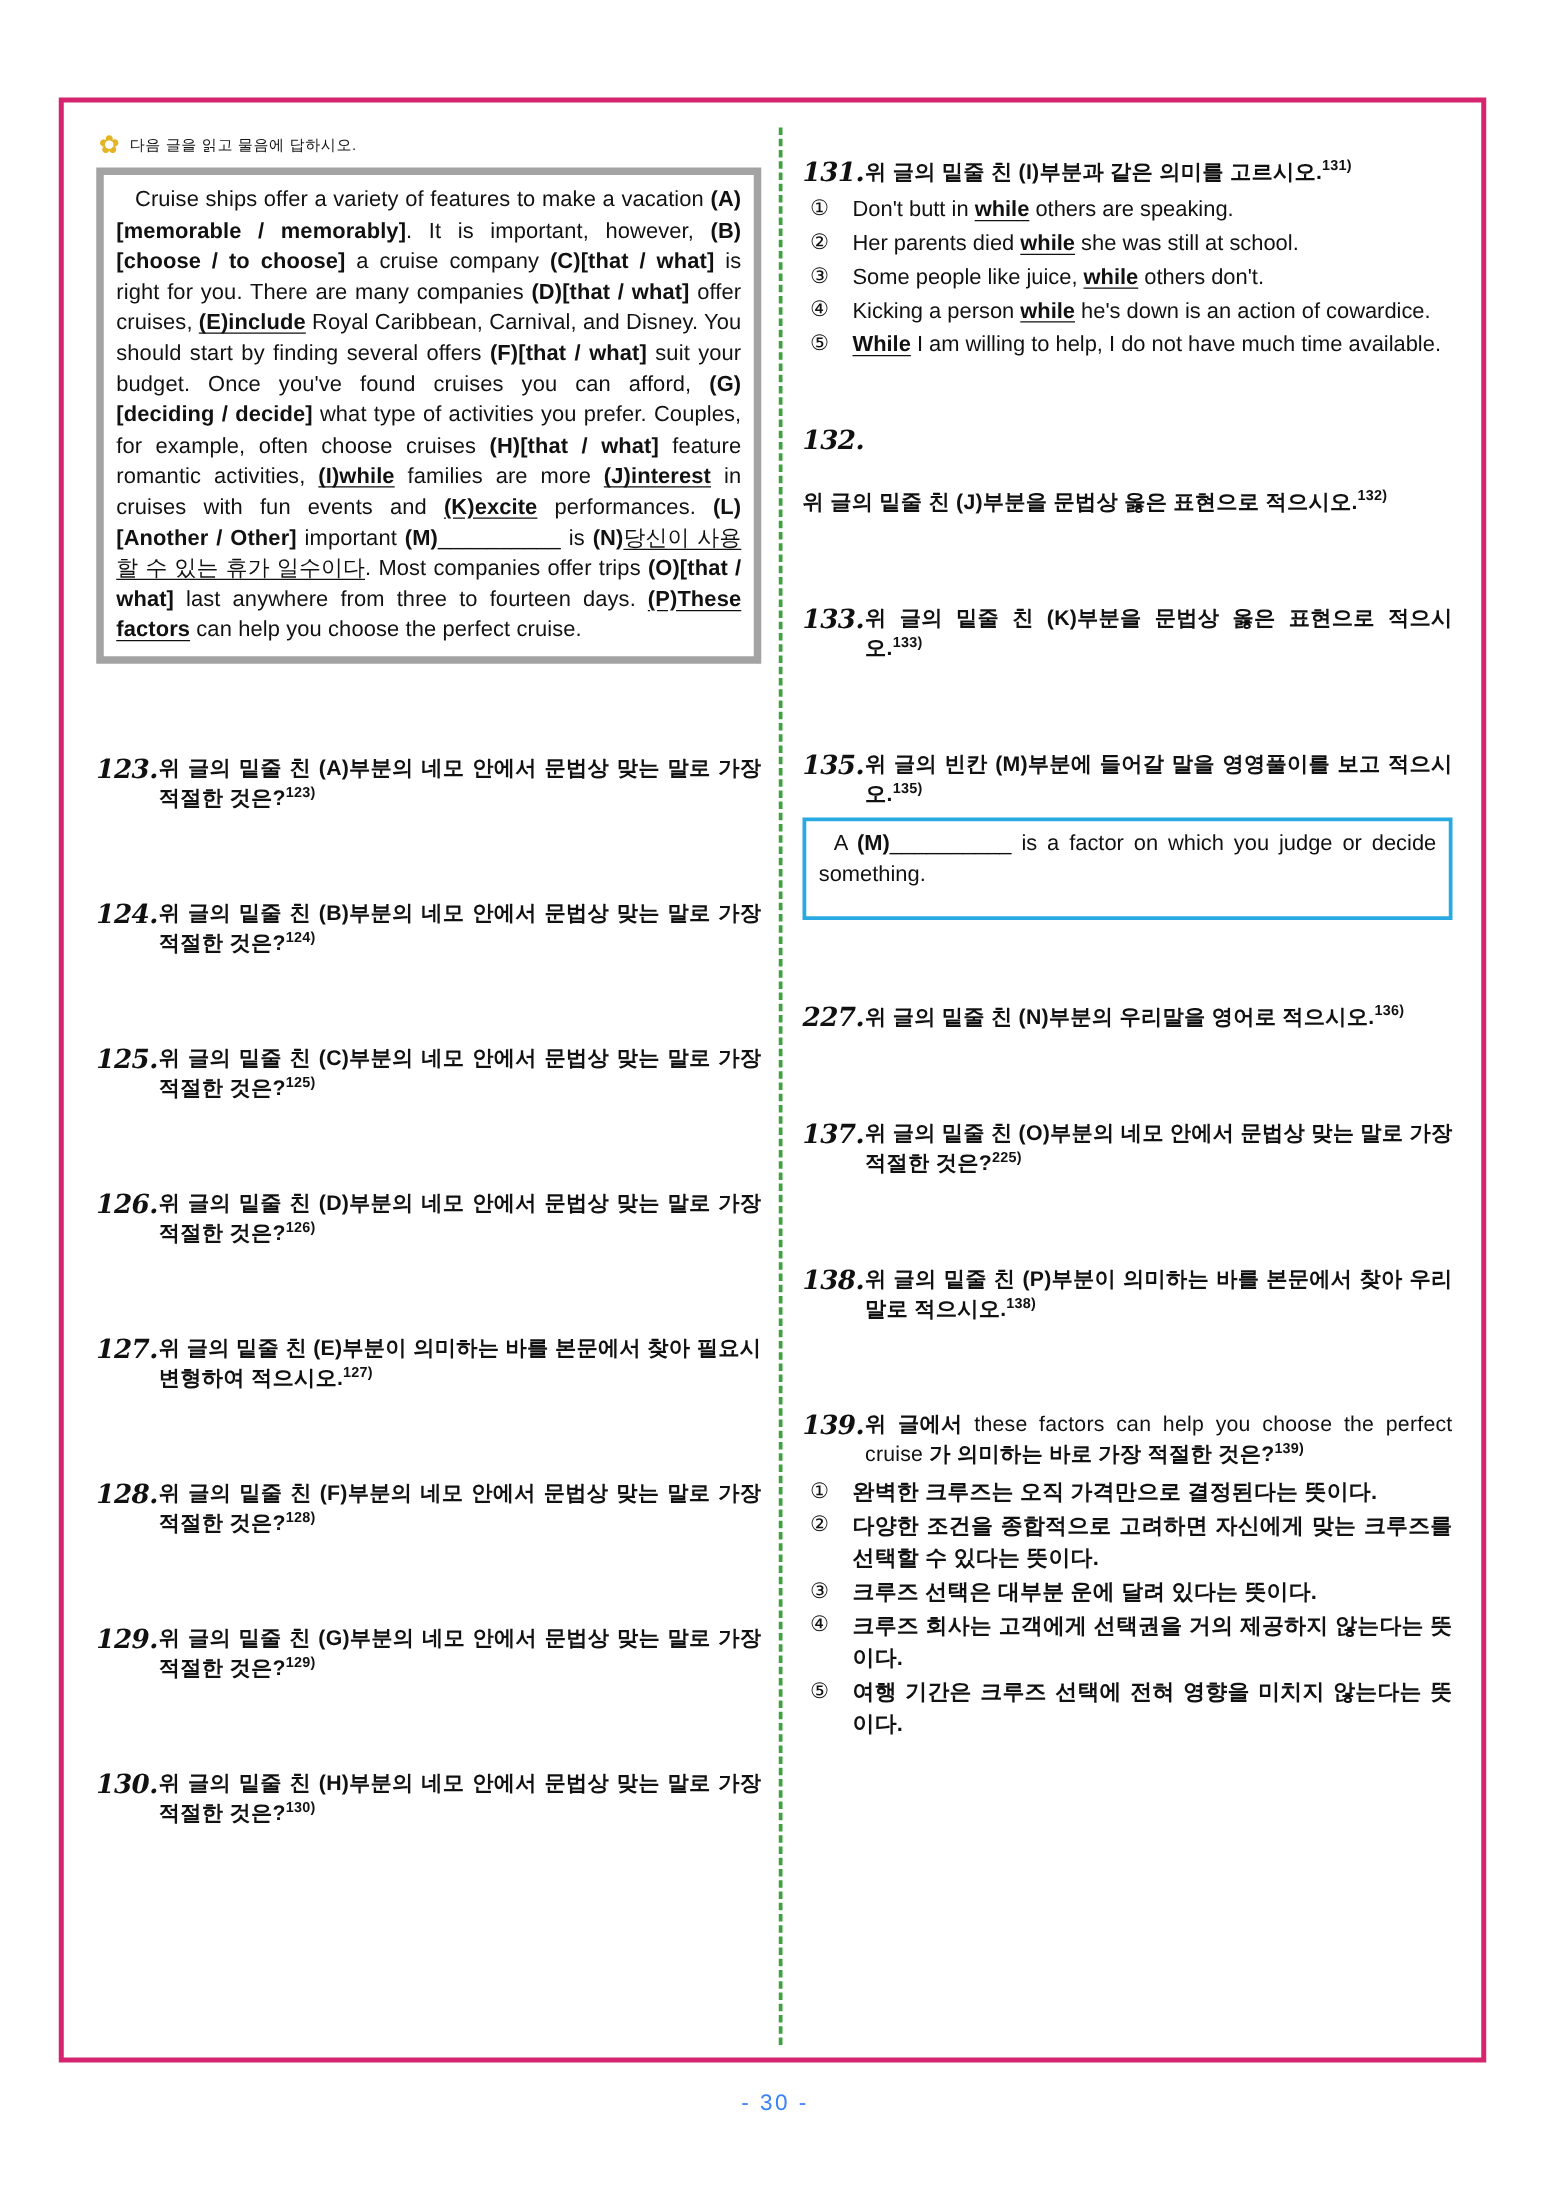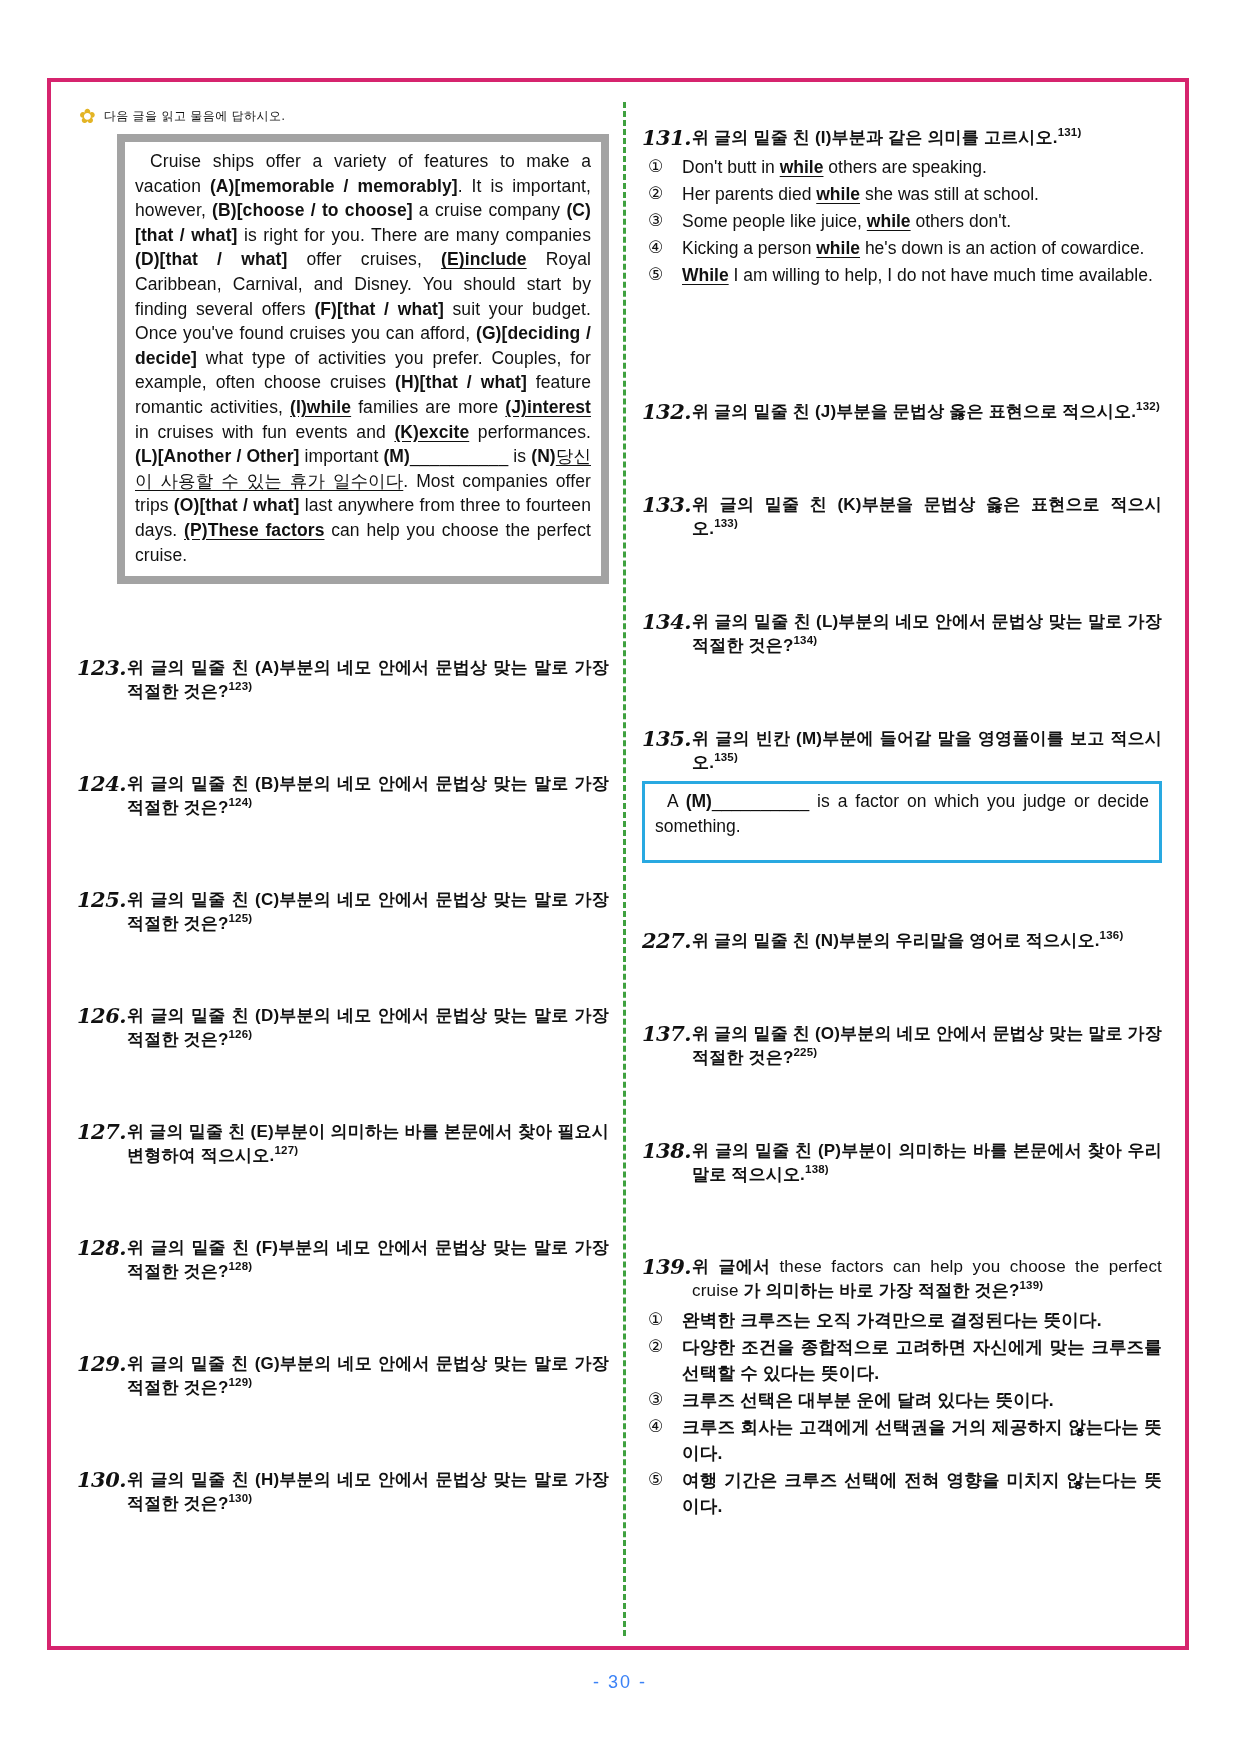--- a/index.html
+++ b/index.html
@@ -22,26 +22,25 @@
   }
   .col-right{padding-left:16px;}
 
   
   .instruction{display:flex;align-items:center;gap:8px;margin:4px 0 8px 2px;}
   .flower{font-size:20px;color:#e3b425;line-height:1;}
   .instruction-text{font-weight:normal;font-size:12px;letter-spacing:0.5px;}
 
   
   .passage-box{
-    border:8px solid #a3a3a3;
+    border:6px solid #a3a3a3;
     padding:7px 10px 9px 10px;
     font-size:17.5px;line-height:24.6px;
     text-align:justify;text-indent:15px;
     letter-spacing:0.1px;
-    margin-left:40px;
   }
 
   
   .b{font-weight:bold;}
   .u{text-decoration:underline;text-underline-offset:3px;}
 
   
   .q{display:flex;align-items:flex-start;}
   .qnum{
     flex:0 0 50px;
@@ -61,21 +60,21 @@
   .opt{display:flex;align-items:flex-start;margin:1px 0;}
   .opt-mark{flex:0 0 34px;font-size:17px;line-height:26px;text-align:left;padding-left:6px;font-weight:normal;}
   .opt-body{flex:1;font-size:17.5px;line-height:26px;text-align:justify;font-weight:normal;}
   .opt-body-ko{font-weight:bold;letter-spacing:0.2px;}
 
   
   .mt-passage{margin-top:0px;}
   .mt-q123{margin-top:72px;}
   .qgap-left{margin-top:68px;}
   .mt-q131{margin-top:24px;}
-  .mt-q132{margin-top:112px;}
+  .mt-q132{margin-top:52px;flex-direction:column;}
   .qgap-right{margin-top:69px;}
   .mt-q135box{margin-top:6px;}
   .mt-q136{margin-top:66px;}
   .mt-q139{margin-top:68px;}
 
   
   .def-box{
     border:3px solid #29a9e1;
     padding:5px 10px 22px 10px;
     font-size:17.5px;line-height:24.5px;
@@ -182,24 +181,20 @@
       <div class="q mt-q132">
         <span class="qnum">132.</span>
         <div class="qtext"><span>위 글의 밑줄 친 (J)부분을 문법상 옳은 표현으로 적으시오.</span><sup>132)</sup></div>
       </div>
 
       <div class="q qgap-right">
         <span class="qnum">133.</span>
         <div class="qtext"><span>위 글의 밑줄 친 (K)부분을 문법상 옳은 표현으로 적으시오.</span><sup>133)</sup></div>
       </div>
 
-      <div class="q qgap-right">
-        <span class="qnum">134.</span>
-        <div class="qtext"><span>위 글의 밑줄 친 (L)부분의 네모 안에서 문법상 맞는 말로 가장 적절한 것은?</span><sup>134)</sup></div>
-      </div>
 
       <div class="q qgap-right">
         <span class="qnum">135.</span>
         <div class="qtext"><span>위 글의 빈칸 (M)부분에 들어갈 말을 영영풀이를 보고 적으시오.</span><sup>135)</sup></div>
       </div>
       <div class="def-box mt-q135box">
         <span><span>A </span><span class="b">(M)</span><span>__________ is a factor on which you judge or decide something.</span></span>
       </div>
 
       <div class="q mt-q136">

